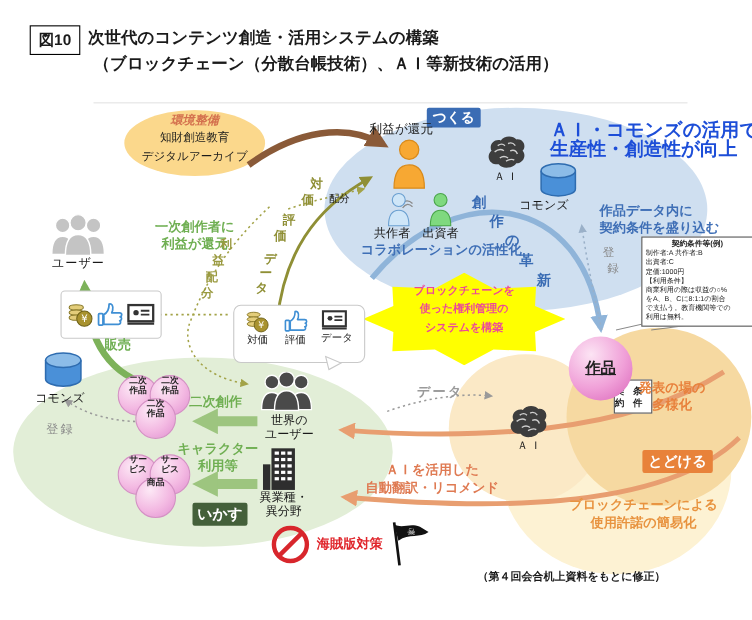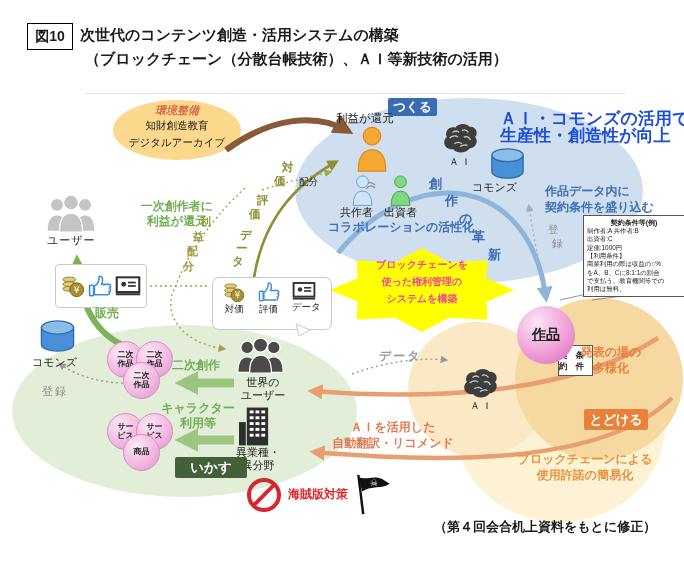--- a/index.html
+++ b/index.html
@@ -8,21 +8,21 @@
   .abs{position:absolute;}
   .lbl{position:absolute;white-space:nowrap;line-height:1.25;}
   .ctr{transform:translateX(-50%);text-align:center;}
   .b{font-weight:bold;}
   .ell{position:absolute;border-radius:50%;}
   .ch{position:absolute;font-weight:bold;white-space:nowrap;}
   .badge{position:absolute;display:flex;align-items:center;justify-content:center;
          color:#fff;font-weight:bold;border-radius:2px;}
   .pcirc{position:absolute;width:35px;height:35px;border-radius:50%;
          background:radial-gradient(circle at 35% 30%, #fde9f6 0%, #f3b9e2 55%, #e08fd0 100%);
-         border:1px solid #d490c4;display:flex;flex-direction:column;align-items:center;justify-content:center;
+         border:1px solid #d490c4;display:flex;flex-direction:column;align-items:center;
          font-size:8px;font-weight:bold;line-height:1.12;color:#222;text-align:center;}
   .whitebox{position:absolute;background:#fff;border:1px solid #c9c9c9;border-radius:4px;}
   .noSign{position:absolute;width:26px;height:26px;border:4px solid #d8262c;border-radius:50%;}
   .noSign .bar{position:absolute;left:-2px;top:11px;width:30px;height:4px;background:#d8262c;transform:rotate(-45deg);}
   .contractBox{position:absolute;background:#fff;border:1px solid #555;padding:2px 3px;font-size:6.4px;line-height:1.3;}
   .contractBox .t{font-size:7px;font-weight:bold;text-align:center;}
   .tagBox{position:absolute;background:#fff;border:1px solid #555;display:flex;flex-direction:row;
           align-items:center;justify-content:center;font-size:8.5px;font-weight:bold;line-height:1.2;margin-top:45px;}
   svg{display:block;}
 </style>
@@ -392,30 +392,30 @@
           <rect x="11" y="28" width="4" height="3"></rect>
           <rect x="17" y="28" width="4" height="3"></rect>
           <rect x="23" y="28" width="4" height="3"></rect>
         </g>
       </svg>
   </div>
   <div class="lbl ctr" style="left:258px;top:446px;font-size:11px;line-height:13px;">
     <div>異業種・</div>
       <div>異分野</div>
   </div>
-  <div class="badge" style="left:175px;top:457px;width:72px;height:21px;background:#44603a;font-size:13.5px;">
+  <div class="badge" style="left:175px;top:457px;width:50px;height:21px;background:#44603a;font-size:13.5px;">
     <span>いかす</span>
   </div>
 
   <div class="noSign" style="left:247px;top:478px;">
     <div class="bar"></div>
   </div>
   <span class="lbl b" style="left:288px;top:487px;font-size:12px;color:#e0262c;">海賊版対策</span>
   <div class="abs" style="left:352px;top:473px;">
     <svg width="40" height="43" viewBox="0 0 40 44">
         <line x1="6" y1="2" x2="11" y2="42" stroke="#111" stroke-width="2.5"></line>
         <path d="M6 4 C15 8 20 2 30 6 L38 11 C30 17 20 12 10 19 Z" fill="#111"></path>
         <text x="22" y="13.5" font-size="9" fill="#fff" text-anchor="middle" font-family="DejaVu Sans">☠</text>
       </svg>
   </div>
 
-  <span class="lbl b" style="left:434px;top:519px;font-size:13px;">（第４回会合机上資料をもとに修正）</span>
+  <span class="lbl b" style="left:434px;top:519px;font-size:10px;">（第４回会合机上資料をもとに修正）</span>
 </div>
 
 </body></html>

